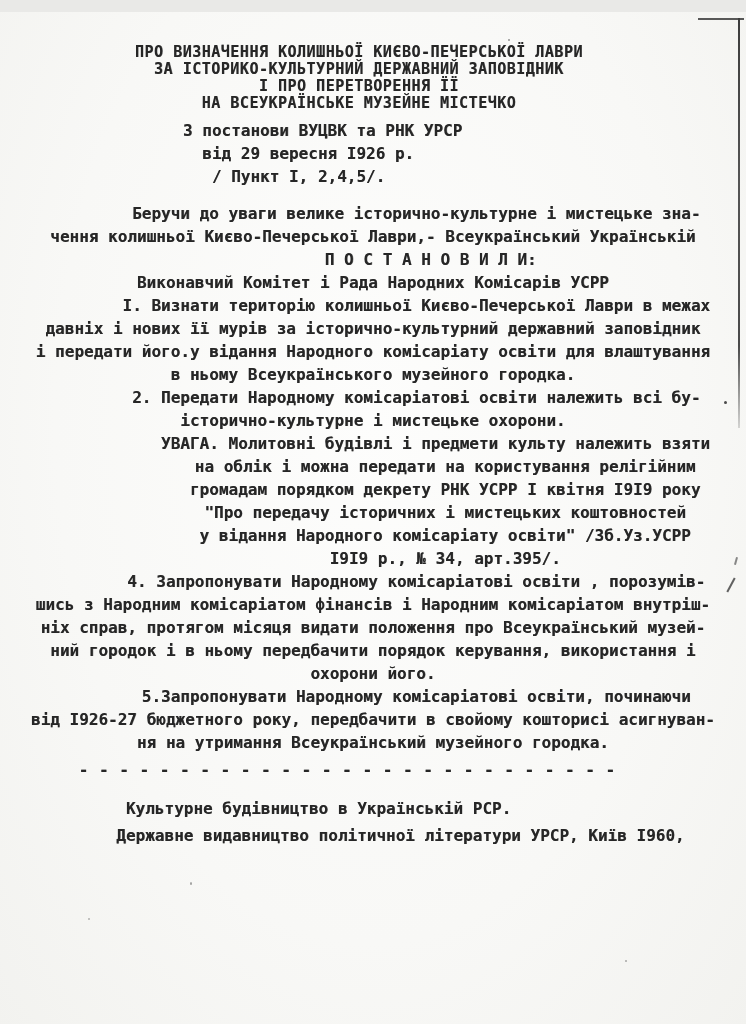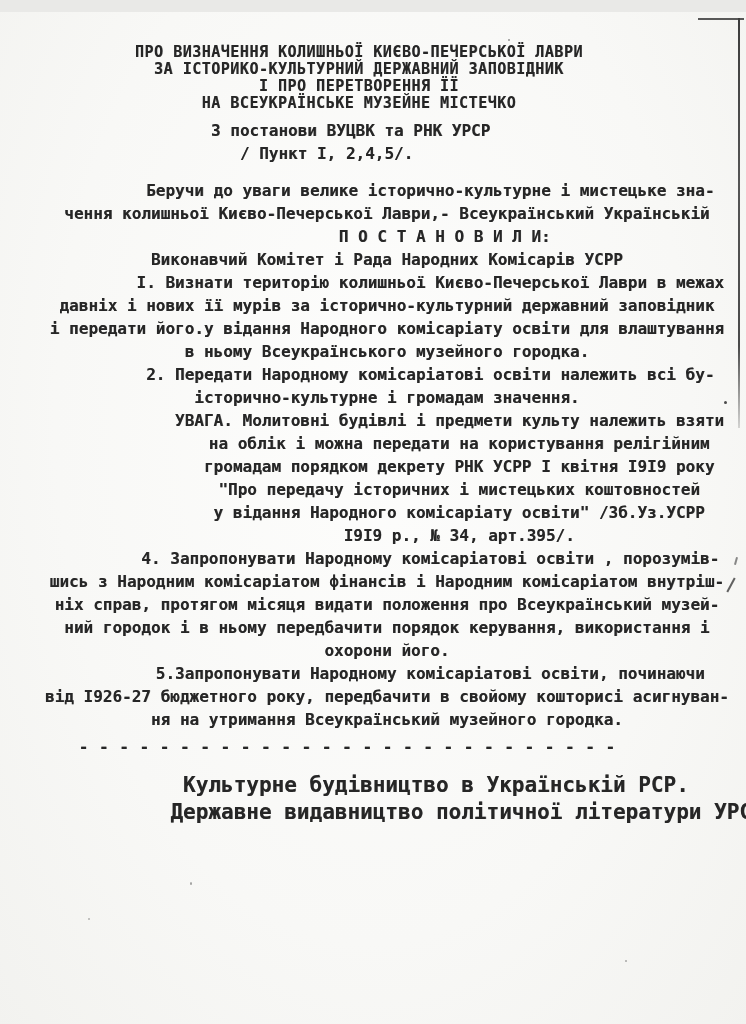--- a/index.html
+++ b/index.html
@@ -33,36 +33,35 @@
   .s-line{
     font-size:16px;
     line-height:23px;
     white-space:pre;
   }
   .body-block{margin-top:14px;text-align:center;}
   .b-line{
     font-size:16px;
     line-height:23px;
     white-space:pre;
-    padding-left:28px;
   }
   .separator{
     margin-top:4px;
     font-size:16px;
     line-height:23px;
     white-space:pre;
     padding-left:28px;
     letter-spacing:0.5px;
   }
   .source-block{margin-top:14px;}
   .src-line{
-    font-size:21px;
+    font-size:16px;
     line-height:27px;
     white-space:pre;
-    padding-left:44px;
+    padding-left:20px;
   }
   
   .artifact{position:absolute;background:#3c3c3c;}
   .corner-top{left:698px;top:6px;width:46px;height:2px;opacity:0.85;}
   .corner-right{
     left:738px;top:6px;width:2px;height:410px;
     background:linear-gradient(to bottom,#3c3c3c 0%,#555 40%,#4a4a4a 80%,rgba(70,70,70,0.2) 100%);
   }
   .dot{border-radius:50%;background:#4a4a4a;}
   .dot-a{left:724px;top:389px;width:3px;height:3px;}
@@ -86,34 +85,35 @@
 
   <header class="title-block ink">
     <div class="t-line">ПРО ВИЗНАЧЕННЯ КОЛИШНЬОЇ КИЄВО-ПЕЧЕРСЬКОЇ ЛАВРИ</div>
     <div class="t-line">ЗА ІСТОРИКО-КУЛЬТУРНИЙ ДЕРЖАВНИЙ ЗАПОВІДНИК</div>
     <div class="t-line">І ПРО ПЕРЕТВОРЕННЯ ЇЇ</div>
     <div class="t-line">НА ВСЕУКРАЇНСЬКЕ МУЗЕЙНЕ МІСТЕЧКО</div>
   </header>
 
   <section class="subtitle-block ink">
     <div class="s-line b-line">                   З постанови ВУЦВК та РНК УРСР</div>
+    <div class="s-line b-line">                     від 29 вересня І926 р.</div>
     <div class="s-line b-line">                      / Пункт І, 2,4,5/.</div>
   </section>
 
   <section class="body-block ink">
     <div class="b-line">         Беручи до уваги велике історично-культурне і мистецьке зна-</div>
     <div class="b-line">чення колишньої Києво-Печерської Лаври,- Всеукраїнський Українській</div>
     <div class="b-line">            П О С Т А Н О В И Л И:</div>
     <div class="b-line">Виконавчий Комітет і Рада Народних Комісарів УСРР</div>
     <div class="b-line">         І. Визнати територію колишньої Києво-Печерської Лаври в межах</div>
     <div class="b-line">давніх і нових її мурів за історично-культурний державний заповідник</div>
     <div class="b-line">і передати його.у відання Народного комісаріату освіти для влаштування</div>
     <div class="b-line">в ньому Всеукраїнського музейного городка.</div>
     <div class="b-line">         2. Передати Народному комісаріатові освіти належить всі бу-</div>
-    <div class="b-line">історично-культурне і громадам значення.</div>
+    <div class="b-line">історично-культурне і мистецьке охорони.</div>
     <div class="b-line">             УВАГА. Молитовні будівлі і предмети культу належить взяти</div>
     <div class="b-line">               на облік і можна передати на користування релігійним</div>
     <div class="b-line">               громадам порядком декрету РНК УСРР І квітня І9І9 року</div>
     <div class="b-line">               "Про передачу історичних і мистецьких коштовностей</div>
     <div class="b-line">               у відання Народного комісаріату освіти" /Зб.Уз.УСРР</div>
     <div class="b-line">               І9І9 р., № 34, арт.395/.</div>
     <div class="b-line">         4. Запропонувати Народному комісаріатові освіти , порозумів-</div>
     <div class="b-line">шись з Народним комісаріатом фінансів і Народним комісаріатом внутріш-</div>
     <div class="b-line">ніх справ, протягом місяця видати положення про Всеукраїнський музей-</div>
     <div class="b-line">ний городок і в ньому передбачити порядок керування, використання і</div>

